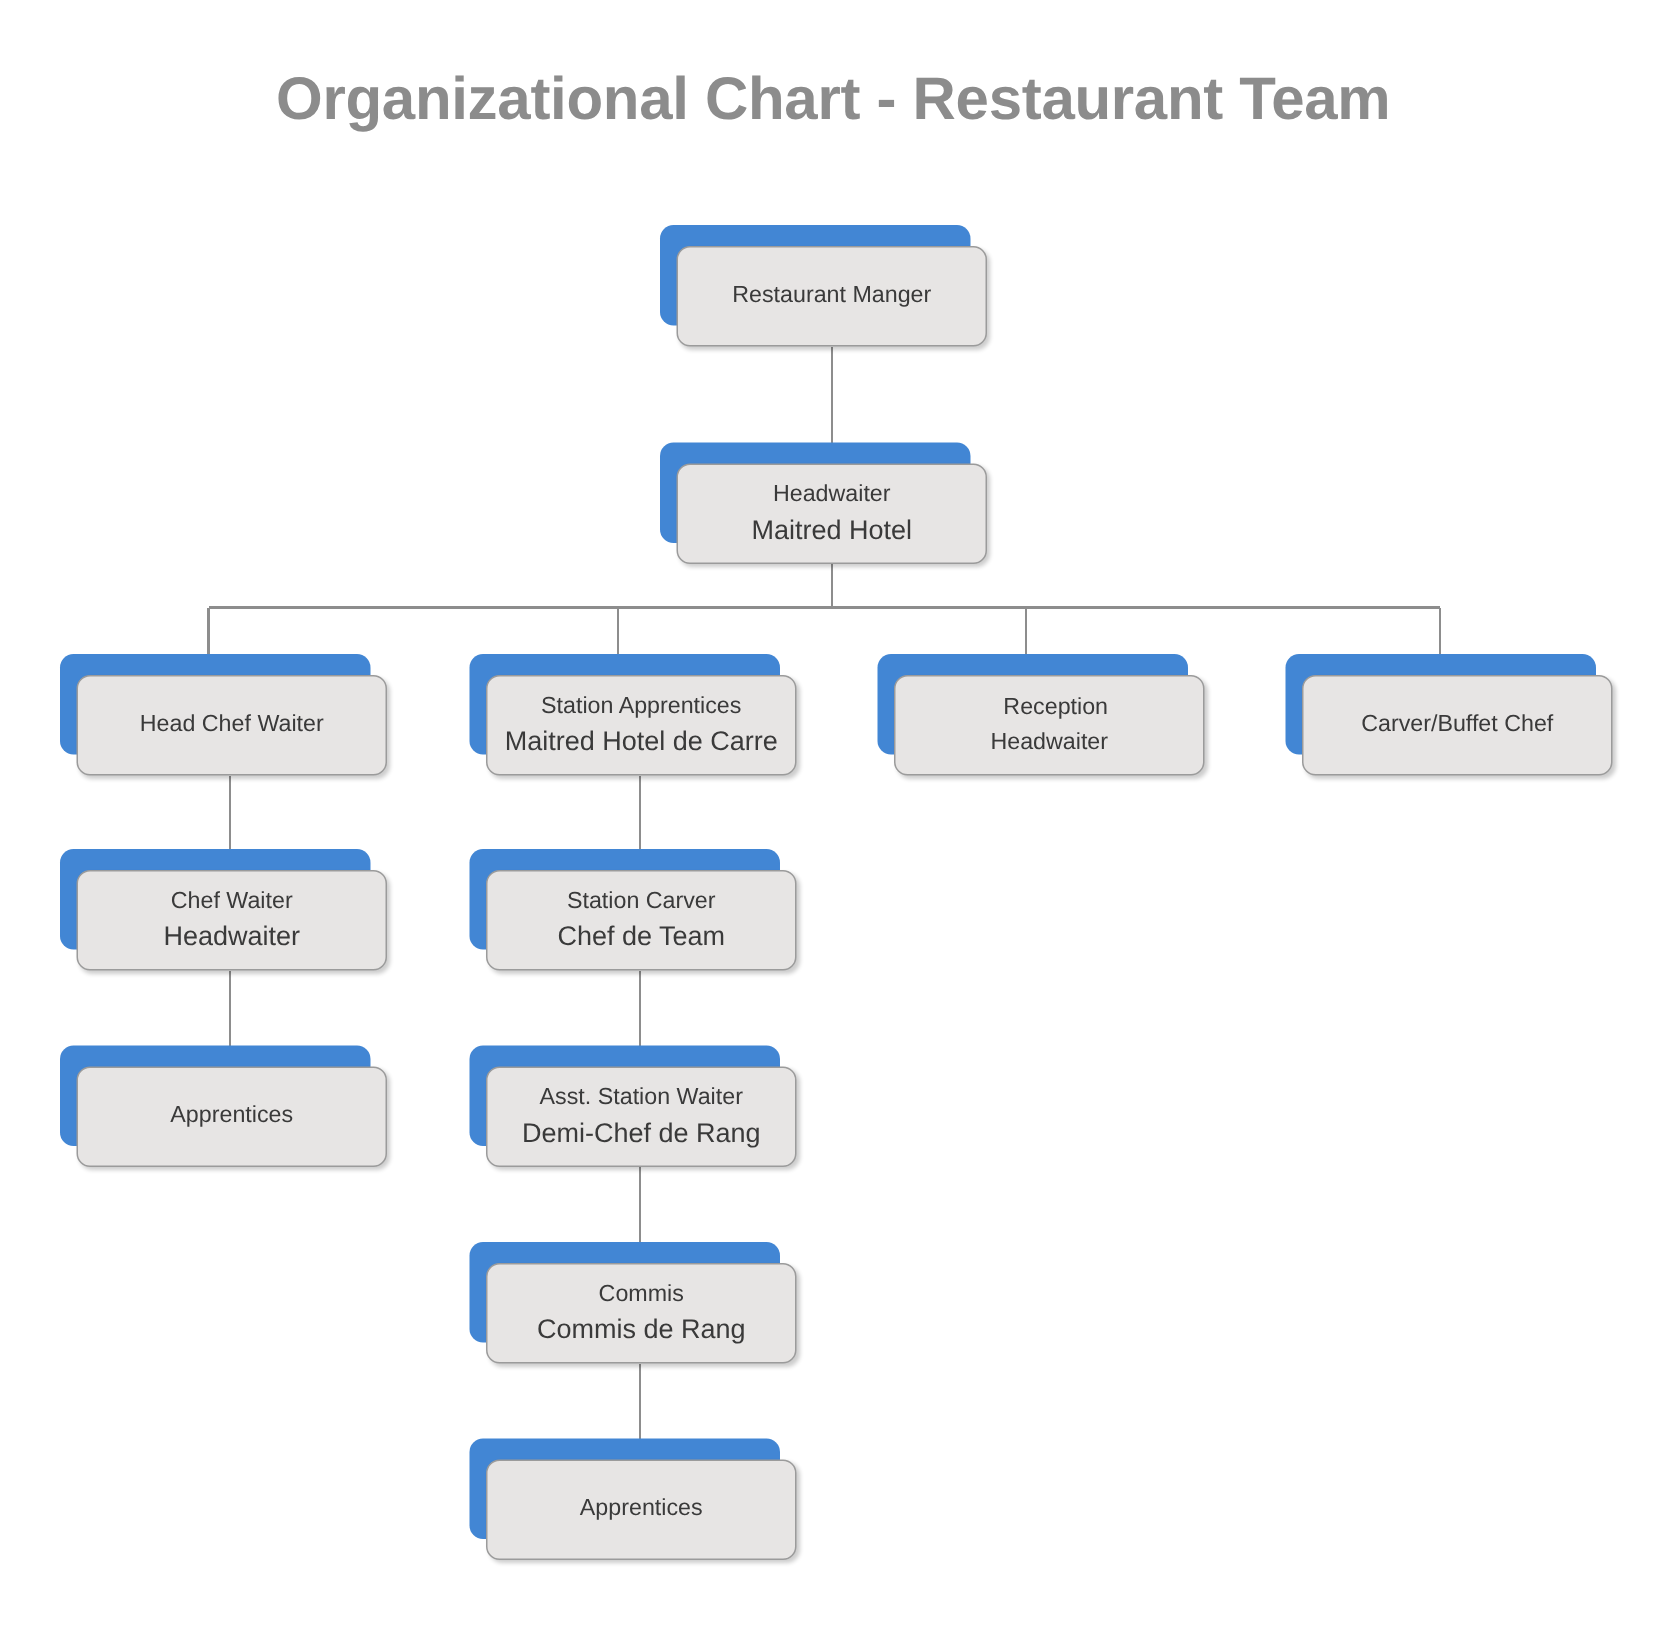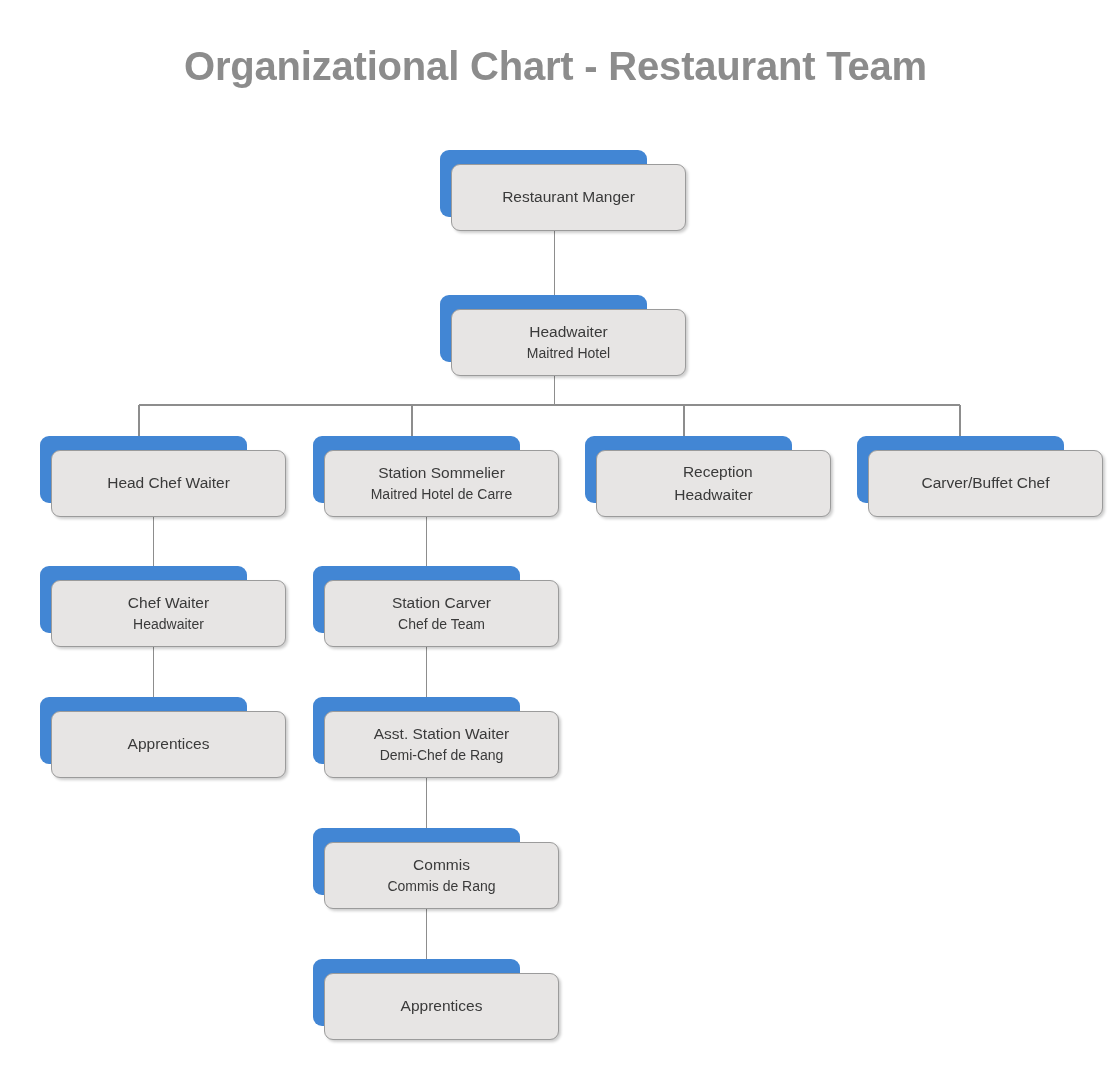--- a/index.html
+++ b/index.html
@@ -55,41 +55,41 @@
     top: 0;
     width: 207px;
     height: 67px;
     background: #4286d4;
     border-radius: 9px;
   }
   .node .card {
     position: absolute;
     left: 11px;
     top: 14px;
-    width: 235px;
+    width: 207px;
     height: 67px;
     box-sizing: border-box;
     background: #e7e5e4;
     border: 1.5px solid #9b9b9b;
     border-radius: 9px;
     box-shadow: 2px 2px 3px rgba(0,0,0,0.20);
     display: flex;
     flex-direction: column;
     align-items: center;
     justify-content: center;
     text-align: center;
     line-height: 1.18;
   }
   .node .title-line {
     font-size: 15.5px;
     color: #3a3a3a;
     white-space: pre-line;
   }
   .node .subtitle-line {
-    font-size: 14px;
+    font-size: 18px;
     color: #3a3a3a;
     margin-top: 4px;
   }
   .node.two-line-title .title-line {
     line-height: 1.45;
     text-align: right;
   }
 </style>
 </head>
 <body>
@@ -139,21 +139,21 @@
   <div class="node" style="left:40px; top:436px;">
     <div class="blue-plate"></div>
     <div class="card">
       <div class="title-line">Head Chef Waiter</div>
     </div>
   </div>
 
   <div class="node" style="left:313px; top:436px;">
     <div class="blue-plate"></div>
     <div class="card">
-      <div class="title-line">Station Sommelier</div>
+      <div class="title-line">Station Apprentices</div>
       <div class="subtitle-line">Maitred Hotel de Carre</div>
     </div>
   </div>
 
   <div class="node two-line-title" style="left:585px; top:436px;">
     <div class="blue-plate"></div>
     <div class="card">
       <div class="title-line">Reception
 Headwaiter</div>
     </div>

